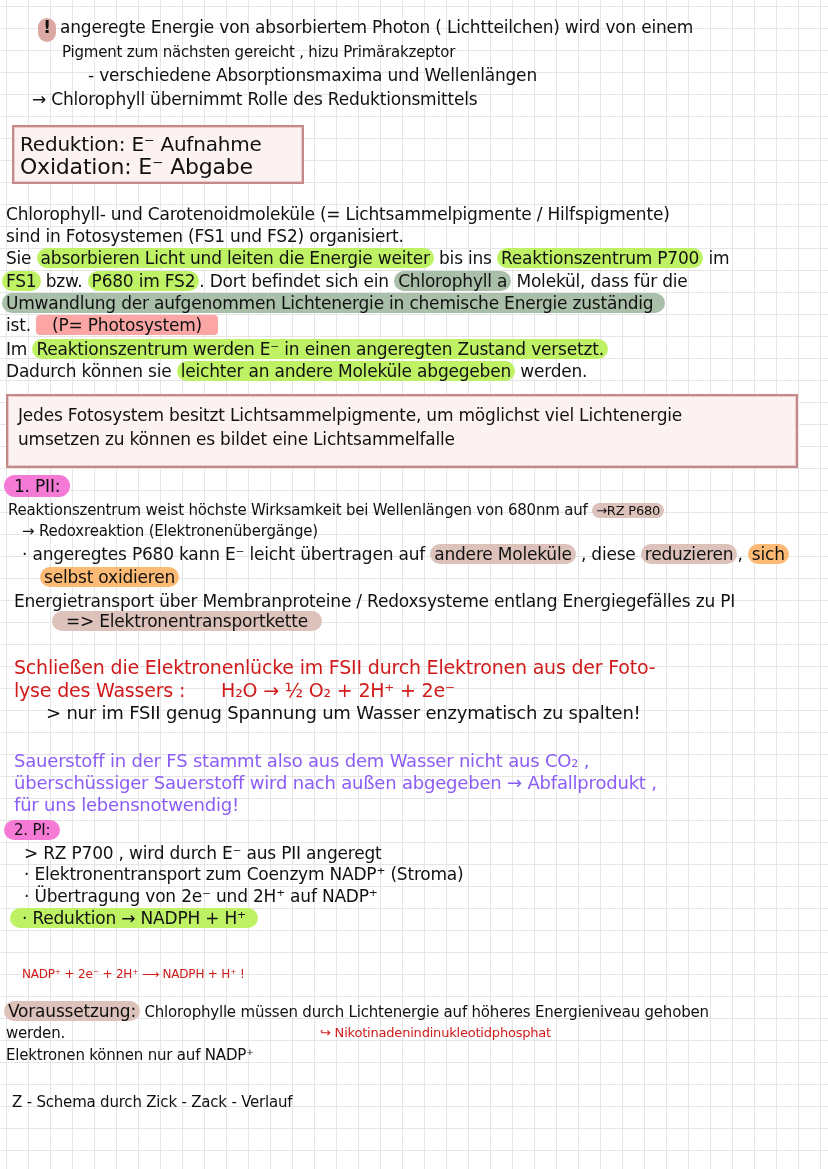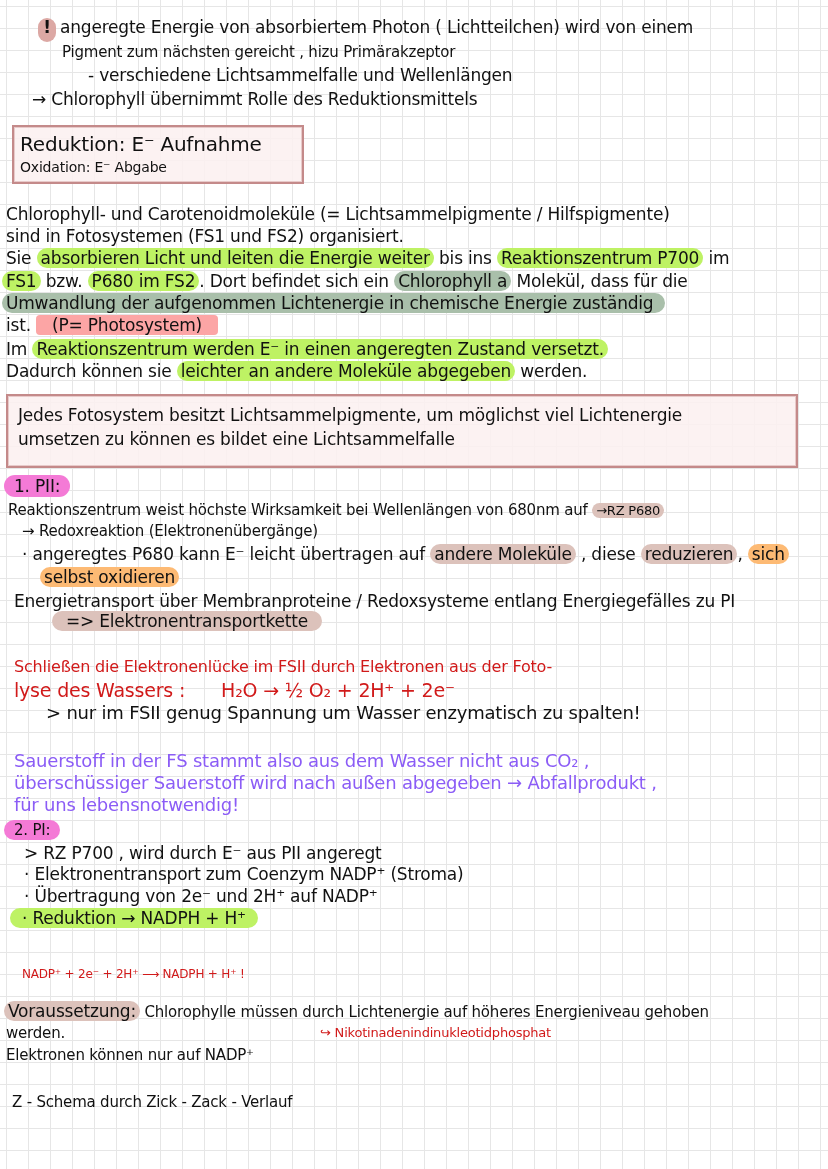--- a/index.html
+++ b/index.html
@@ -37,26 +37,26 @@
     background: #dca8a4; text-align: center; font-weight: bold; margin-right: 4px;
   }
 </style>
 </head>
 <body>
 
 <div class="line" style="left:38px; top:18px;">
   <span class="bang">!</span><span>angeregte Energie von absorbiertem Photon ( Lichtteilchen) wird von einem</span>
 </div>
 <div class="line sm" style="left:62px; top:43px;">Pigment zum nächsten gereicht , hizu Primärakzeptor</div>
-<div class="line" style="left:88px; top:66px;">- verschiedene Lichtsammelfalle und Wellenlängen</div>
+<div class="line" style="left:88px; top:66px;">- verschiedene Absorptionsmaxima und Wellenlängen</div>
 <div class="line" style="left:32px; top:90px;">→ Chlorophyll übernimmt Rolle des Reduktionsmittels</div>
 
 <div class="box" style="left:12px; top:125px; width:288px; height:55px;"></div>
 <div class="line" style="left:20px; top:133px; font-size:20px; line-height:22px;">Reduktion: E⁻ Aufnahme</div>
-<div class="line" style="left:20px; top:156px; font-size:14px; line-height:22px;">Oxidation: E⁻ Abgabe</div>
+<div class="line" style="left:20px; top:156px; font-size:22px; line-height:22px;">Oxidation: E⁻ Abgabe</div>
 
 <div class="line" style="left:6px; top:205px;">Chlorophyll- und Carotenoidmoleküle (= Lichtsammelpigmente / Hilfspigmente)</div>
 <div class="line" style="left:6px; top:227px;">
   <span>sind in Fotosystemen </span><span>(FS1 und FS2)</span><span> organisiert.</span>
 </div>
 <div class="line" style="left:6px; top:249px;">
   <span>Sie </span><span class="hl-rose">absorbieren Licht und leiten die Energie weiter</span><span> bis ins </span><span class="hl-rose">Reaktionszentrum P700</span><span> im</span>
 </div>
 <div class="line" style="left:2px; top:272px;">
   <span class="hl-rose">FS1</span><span> bzw. </span><span class="hl-rose">P680 im FS2</span><span>. Dort befindet sich ein </span><span class="hl-green">Chlorophyll a</span><span> Molekül, dass für die</span>
@@ -89,21 +89,21 @@
   <span>· angeregtes P680 kann E⁻ leicht übertragen auf </span><span class="hl-brown">andere Moleküle</span><span> , diese </span><span class="hl-brown">reduzieren</span><span>, </span><span class="hl-cyan">sich</span>
 </div>
 <div class="line" style="left:40px; top:568px;">
   <span class="hl-cyan">selbst oxidieren</span>
 </div>
 <div class="line" style="left:14px; top:592px;">Energietransport über Membranproteine / Redoxsysteme entlang Energiegefälles zu PI</div>
 <div class="line" style="left:52px; top:612px;">
   <span class="hl-brown" style="padding:0 14px;">=&gt; Elektronentransportkette</span>
 </div>
 
-<div class="line red" style="left:14px; top:657px; font-size:16px; line-height:20px;">Schließen die Elektronenlücke im FSII durch Elektronen aus der Foto-</div>
+<div class="line red" style="left:14px; top:657px; font-size:19px; line-height:20px;">Schließen die Elektronenlücke im FSII durch Elektronen aus der Foto-</div>
 <div class="line red" style="left:14px; top:680px; font-size:19px; line-height:20px;">
   <span>lyse des Wassers :</span><span style="margin-left:36px;">H₂O → ½ O₂ + 2H⁺ + 2e⁻</span>
 </div>
 <div class="line" style="left:46px; top:704px; font-size:18px;">&gt; nur im FSII genug Spannung um Wasser enzymatisch zu spalten!</div>
 
 <div class="line rose" style="left:14px; top:752px; font-size:18px;">Sauerstoff in der FS stammt also aus dem Wasser nicht aus CO₂ ,</div>
 <div class="line rose" style="left:14px; top:774px; font-size:18px;">überschüssiger Sauerstoff wird nach außen abgegeben → Abfallprodukt ,</div>
 <div class="line rose" style="left:14px; top:796px; font-size:18px;">für uns lebensnotwendig!</div>
 
 <div class="line" style="left:4px; top:820px;">

